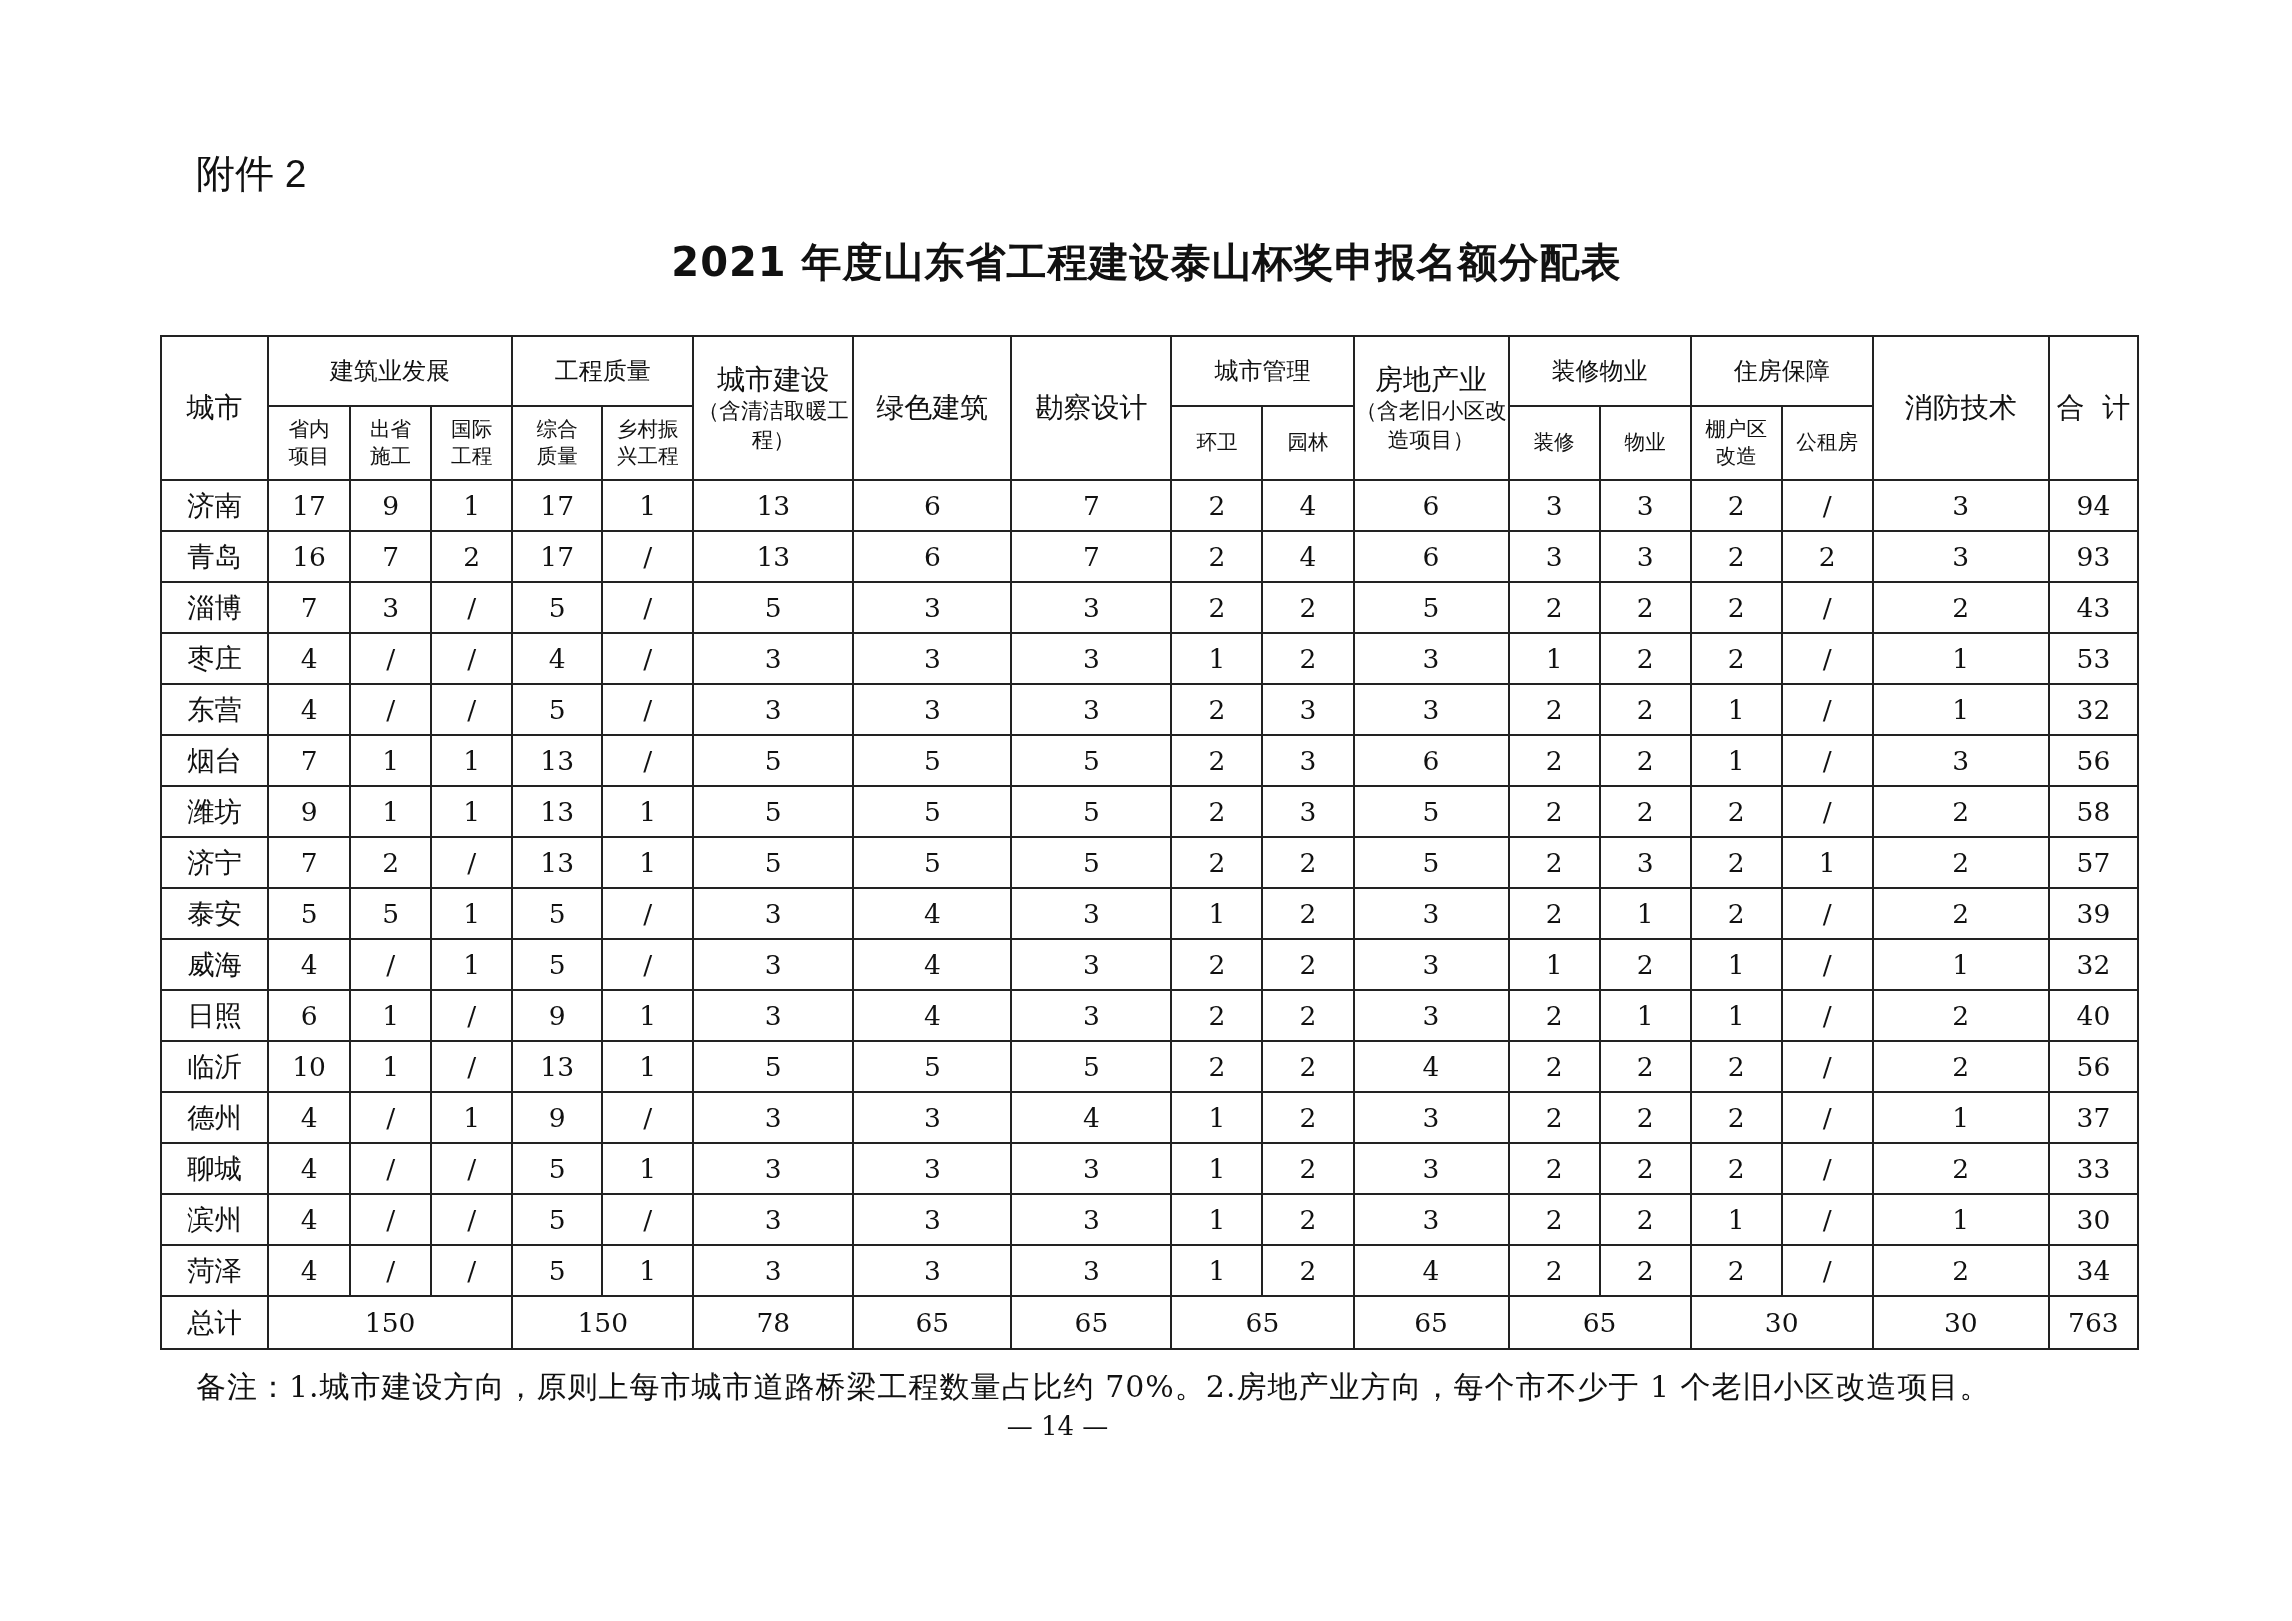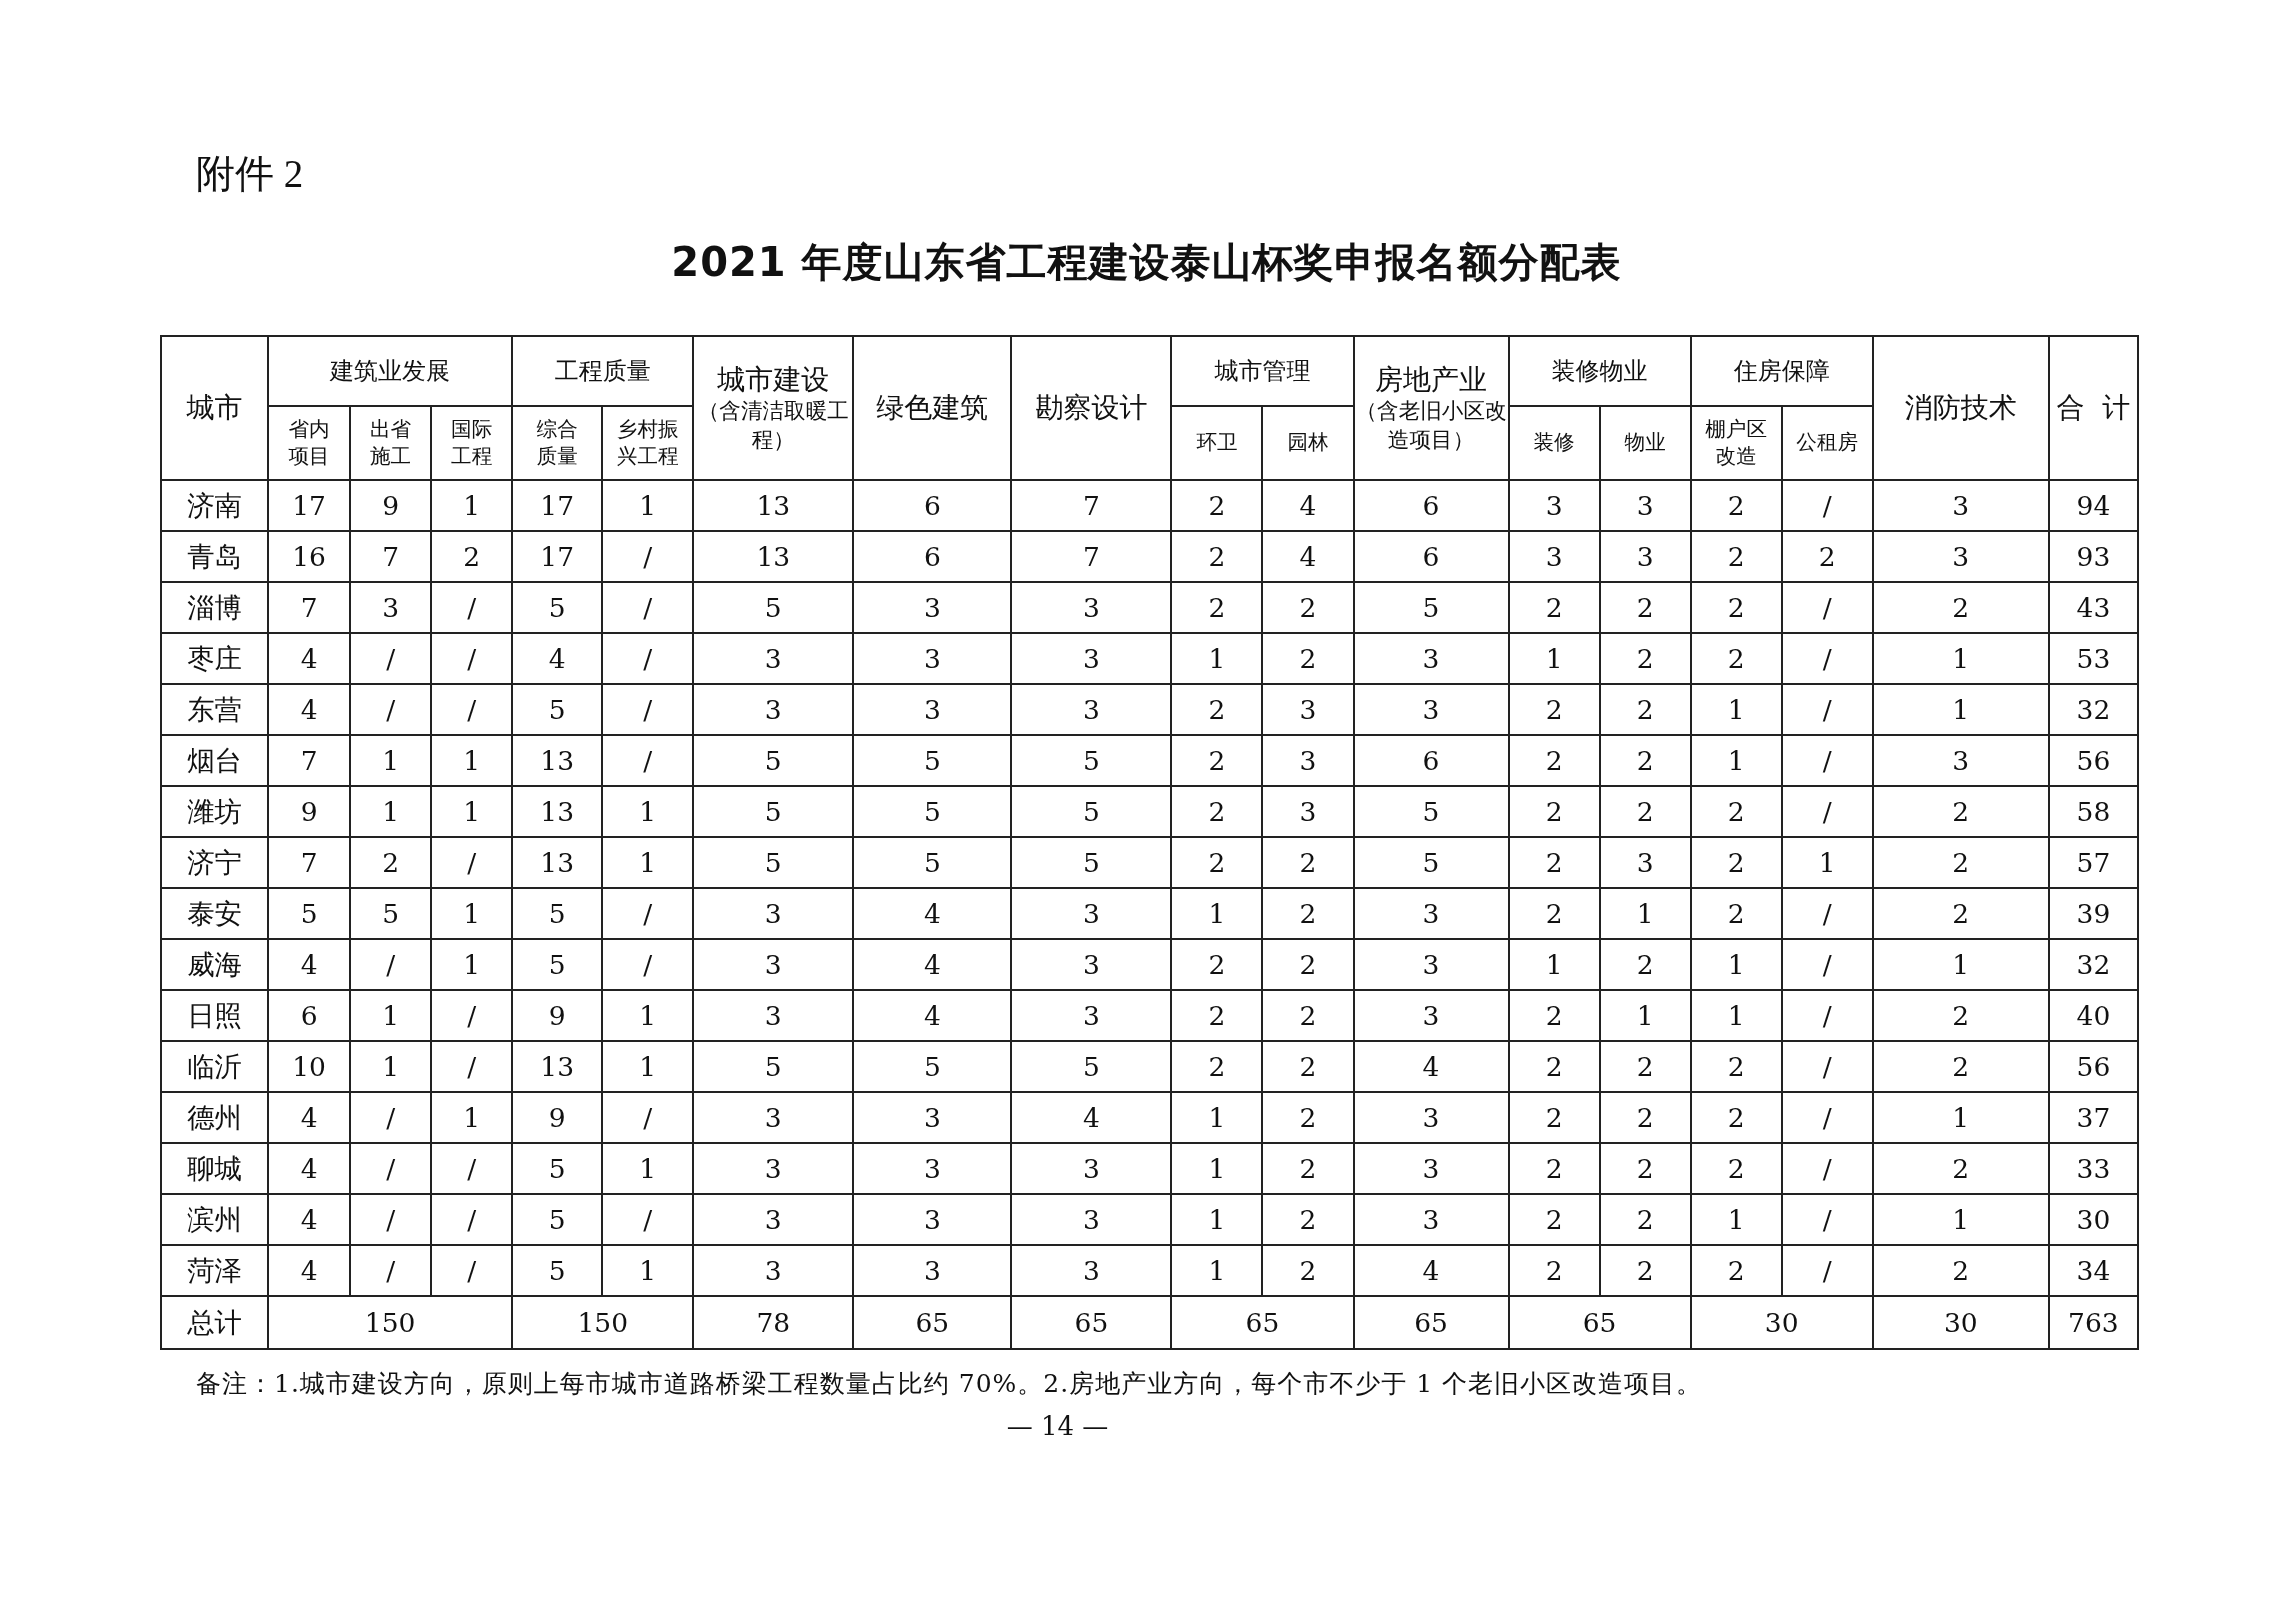--- a/index.html
+++ b/index.html
@@ -1,35 +1,35 @@
 <!DOCTYPE html>
 <html><head>
 <meta charset="utf-8">
 <style>
   html, body { margin: 0; padding: 0; background: #ffffff; }
   body { width: 2293px; height: 1621px; position: relative; overflow: hidden;
          font-family: "DejaVu Serif", "Liberation Serif", serif; color: #111; }
   .attachment { position: absolute; left: 196px; top: 147px; font-size: 39px;
-                font-family: Liberation Serif, serif; }
+                font-family: Liberation Sans, sans-serif; }
   .title { position: absolute; left: 0; width: 2293px; top: 235px; text-align: center;
            font-size: 40px; font-weight: bold; letter-spacing: 1px;
            font-family: "DejaVu Sans", "Liberation Sans", sans-serif; }
   table.alloc { position: absolute; left: 160px; top: 335px; width: 1979px;
                 border-collapse: collapse; table-layout: fixed; }
   table.alloc td, table.alloc th { border: 2px solid #222; text-align: center; vertical-align: middle;
                 padding: 0; font-weight: normal; }
   th.grp { font-family: "DejaVu Sans", "Liberation Sans", sans-serif; font-size: 24px; height: 68px; }
   th.sub { font-family: "DejaVu Sans", "Liberation Sans", sans-serif; font-size: 20.6px; line-height: 27.4px; height: 72px; }
   th.big { font-family: "DejaVu Sans", "Liberation Sans", sans-serif; font-size: 28px; }
   th.note { font-family: "DejaVu Sans", "Liberation Sans", sans-serif; font-size: 28px; line-height: 33px; }
   th.note .small { font-size: 21.6px; line-height: 29px; display: block; }
   td.city { font-family: "DejaVu Sans", "Liberation Sans", sans-serif; font-size: 27.4px; }
   td.num { font-size: 26.5px; height: 49px; }
   tr.total td { height: 51px; }
-  .footnote { position: absolute; left: 196px; top: 1367px; font-size: 25px; letter-spacing: 1px; }
+  .footnote { position: absolute; left: 196px; top: 1367px; font-size: 30px; letter-spacing: 1px; }
   .pageno { position: absolute; left: 15px; width: 2085px; top: 1411px; text-align: center; font-size: 26px; }
 </style>
 </head>
 <body>
 
 <div class="attachment">附件 2</div>
 <div class="title">2021 年度山东省工程建设泰山杯奖申报名额分配表</div>
 
 <table class="alloc">
   <colgroup>

